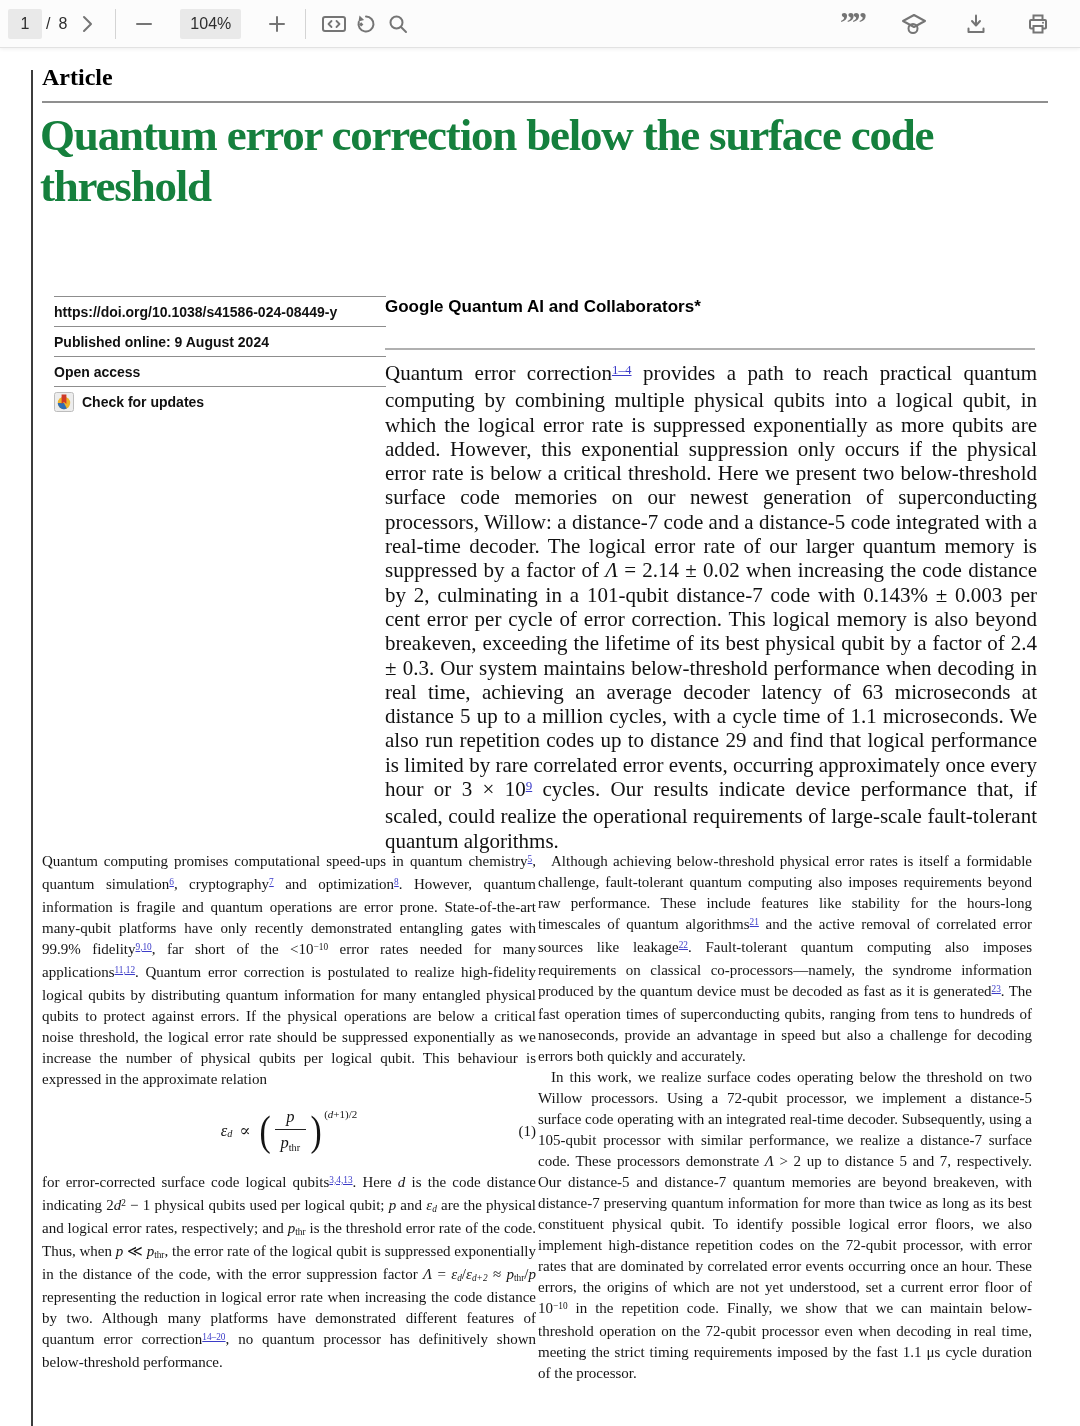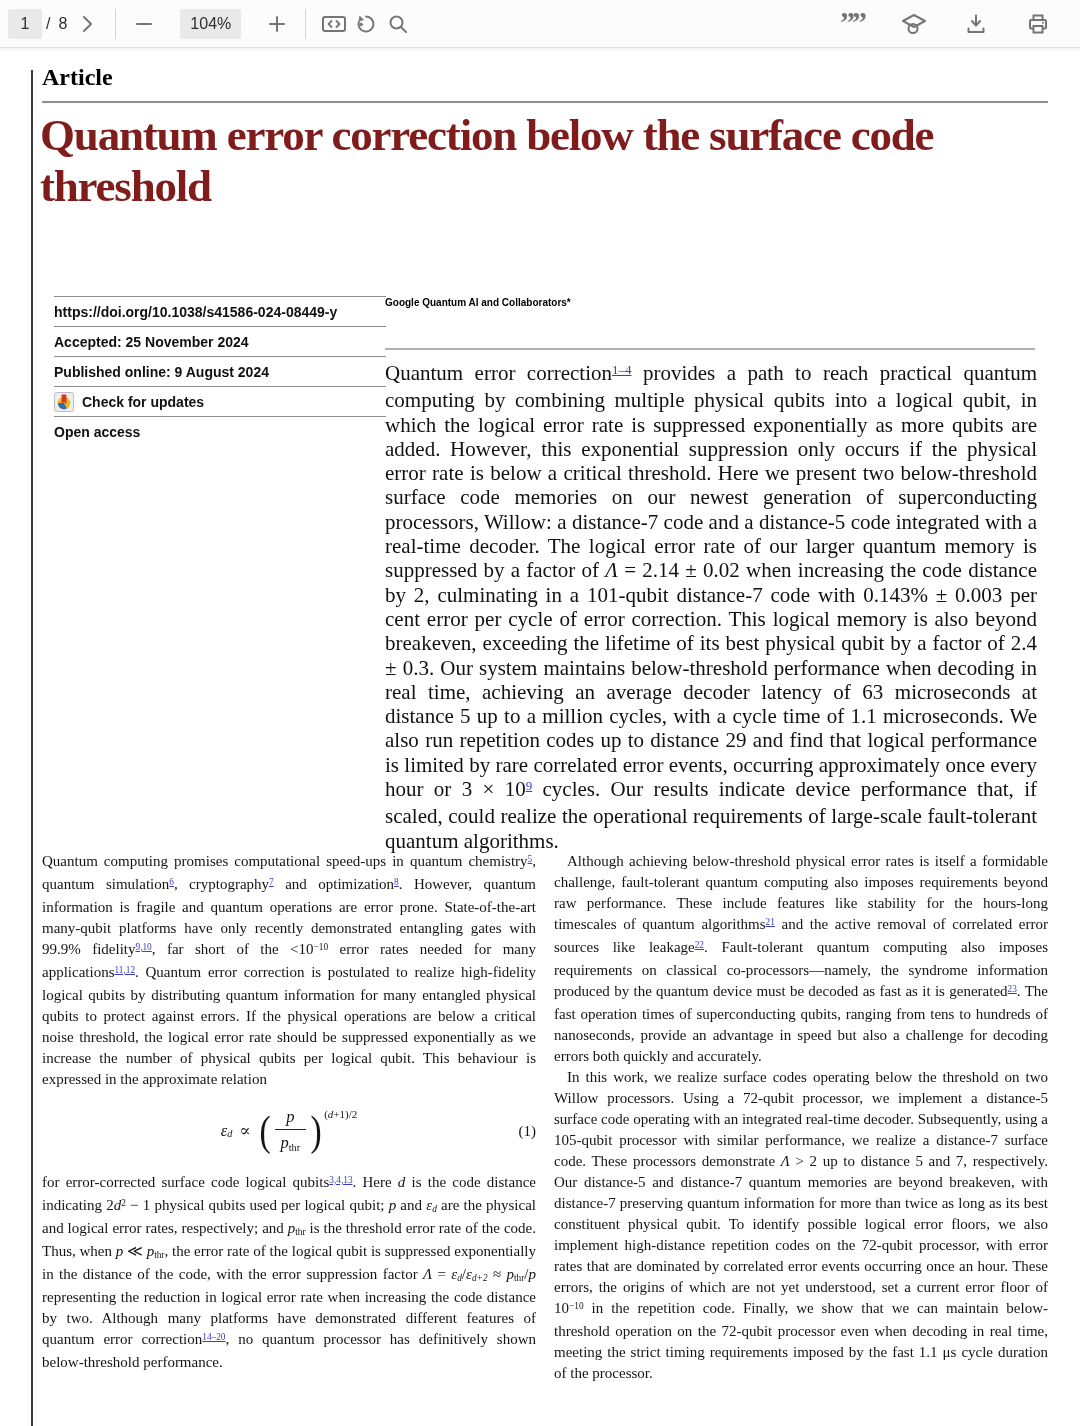--- a/index.html
+++ b/index.html
@@ -26,33 +26,33 @@
 
   
   .page { position:absolute; top:48px; left:0; width:965px; height:1378px; background:#fff; }
   .vrule { position:absolute; left:31px; top:22px; width:1.5px; height:1356px; background:#3c3c3c; }
 
   .kicker { position:absolute; left:42px; top:16px; font-family:"Liberation Serif","DejaVu Serif",serif;
             font-weight:700; font-size:24px; color:#000; }
   .rule-kicker { position:absolute; left:42px; top:53px; width:1006px; height:1.5px; background:#8f8f8f; }
   .title { position:absolute; left:40px; top:62px; width:1012px;
            font-family:"Liberation Serif","DejaVu Serif",serif; font-weight:700;
-           font-size:45px; line-height:51px; letter-spacing:-1.2px; color:#7f1d1d; }
+           font-size:45px; line-height:51px; letter-spacing:-1.2px; color:#15803d; }
 
   .meta { position:absolute; left:54px; top:248px; width:332px; }
   .meta-row { border-top:1px solid #8d8d8d; min-height:30px; display:flex; align-items:center;
               font-size:14px; font-weight:700; color:#101010; }
   .meta-row .badge { margin-right:8px; display:flex; }
 
-  .authors { position:absolute; left:385px; top:249px; font-size:10px; font-weight:700; color:#000; }
+  .authors { position:absolute; left:385px; top:249px; font-size:17px; font-weight:700; color:#000; }
   .rule-abstract { position:absolute; left:385px; top:300px; width:650px; height:2px; background:#b0b0b0; }
   .abstract { position:absolute; left:385px; top:313px; width:652px; text-align:justify;
               font-family:"Liberation Serif","DejaVu Serif",serif; font-size:21px; line-height:24.3px; color:#111; }
 
-  .columns { position:absolute; left:42px; top:803px; width:1006px; display:flex; gap:18px; }
+  .columns { position:absolute; left:42px; top:803px; width:1006px; display:flex; gap:2px; }
   .col { width:494px; font-family:"Liberation Serif","DejaVu Serif",serif; font-size:15px;
          line-height:21px; text-align:justify; color:#141414; }
   .col p.indent { text-indent:13px; }
 
   .it { font-style:italic; }
   .sup-link { color:#3b3bc8; text-decoration:underline; text-decoration-thickness:1px;
               font-size:.62em; position:relative; top:-.45em; }
   .sup-plain { font-size:.62em; position:relative; top:-.45em; }
   .subs { font-size:.62em; position:relative; top:.25em; }
 
@@ -165,38 +165,35 @@
 
   <div class="kicker">Article</div>
   <div class="rule-kicker"></div>
   <h1 class="title">Quantum error correction below the surface code threshold</h1>
 
   <div class="meta">
     <div class="meta-row">
       <span>https://doi.org/10.1038/s41586-024-08449-y</span>
     </div>
     <div class="meta-row">
-      <span>Accepted: 25 November 2024</span>
-    </div>
-    <div class="meta-row">
       <span>Published online: 9 August 2024</span>
+    </div>
+    <div class="meta-row">
+      <span>Open access</span>
     </div>
     <div class="meta-row">
       <span class="badge">
         <svg width="20" height="20" viewBox="0 0 20 20">
           <rect x="0.5" y="0.5" width="19" height="19" rx="2" fill="#ededed" stroke="#bdbdbd"></rect>
           <circle cx="10" cy="11" r="6.2" fill="#f0b429"></circle>
           <path d="M3.8 11 a6.2 6.2 0 0 0 9 5.5 L10 11 Z" fill="#2f6db5"></path>
           <path d="M7.6 2.5 h4.8 v9.5 l-2.4 -2 -2.4 2 z" fill="#cf3a27"></path>
         </svg>
       </span>
       <span>Check for updates</span>
-    </div>
-    <div class="meta-row">
-      <span>Open access</span>
     </div>
   </div>
 
   <div class="authors">Google Quantum AI and Collaborators*</div>
   <div class="rule-abstract"></div>
   <div class="abstract"><span>Quantum error correction</span><span class="sup-link">1–4</span><span> provides a path to reach practical quantum computing by combining multiple physical qubits into a logical qubit, in which the logical error rate is suppressed exponentially as more qubits are added. However, this exponential suppression only occurs if the physical error rate is below a critical threshold. Here we present two below-threshold surface code memories on our newest generation of superconducting processors, Willow: a distance-7 code and a distance-5 code integrated with a real-time decoder. The logical error rate of our larger quantum memory is suppressed by a factor of </span><span class="it">Λ</span><span> = 2.14 ± 0.02 when increasing the code distance by 2, culminating in a 101-qubit distance-7 code with 0.143% ± 0.003 per cent error per cycle of error correction. This logical memory is also beyond breakeven, exceeding the lifetime of its best physical qubit by a factor of 2.4 ± 0.3. Our system maintains below-threshold performance when decoding in real time, achieving an average decoder latency of 63 microseconds at distance 5 up to a million cycles, with a cycle time of 1.1 microseconds. We also run repetition codes up to distance 29 and find that logical performance is limited by rare correlated error events, occurring approximately once every hour or 3 × 10</span><span class="sup-link">9</span><span> cycles. Our results indicate device performance that, if scaled, could realize the operational requirements of large-scale fault-tolerant quantum algorithms.</span></div>
 
   <div class="columns">
     <div class="col">
       <p><span>Quantum computing promises computational speed-ups in quantum chemistry</span><span class="sup-link">5</span><span>, quantum simulation</span><span class="sup-link">6</span><span>, cryptography</span><span class="sup-link">7</span><span> and optimization</span><span class="sup-link">8</span><span>. However, quantum information is fragile and quantum operations are error prone. State-of-the-art many-qubit platforms have only recently demonstrated entangling gates with 99.9% fidelity</span><span class="sup-link">9,10</span><span>, far short of the &lt;10</span><span class="sup-plain">−10</span><span> error rates needed for many applications</span><span class="sup-link">11,12</span><span>. Quantum error correction is postulated to realize high-fidelity logical qubits by distributing quantum information for many entangled physical qubits to protect against errors. If the physical operations are below a critical noise threshold, the logical error rate should be suppressed exponentially as we increase the number of physical qubits per logical qubit. This behaviour is expressed in the approximate relation</span></p>

